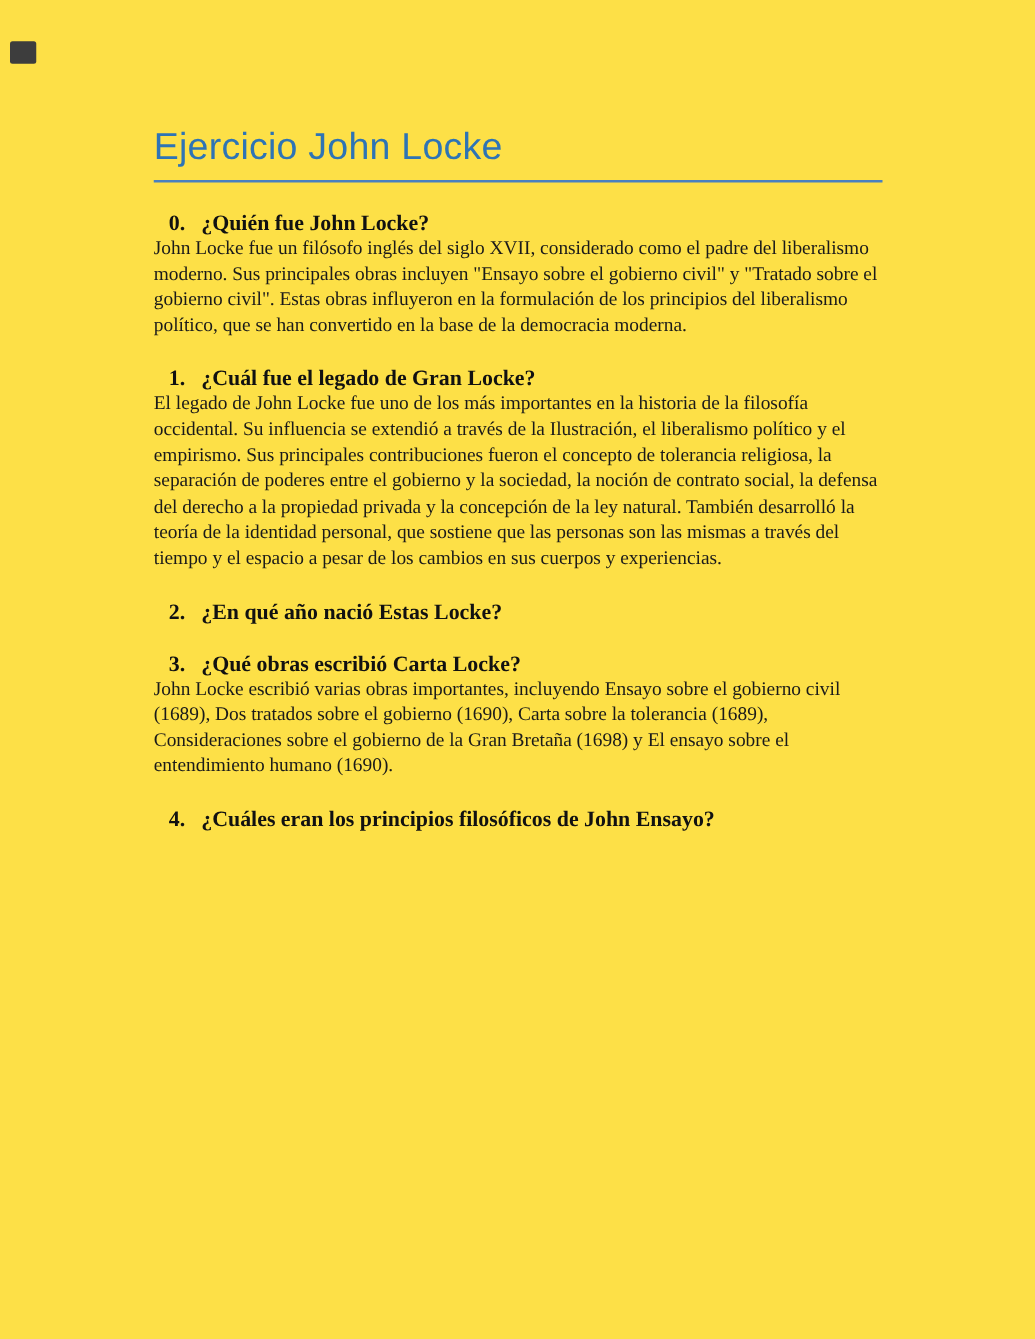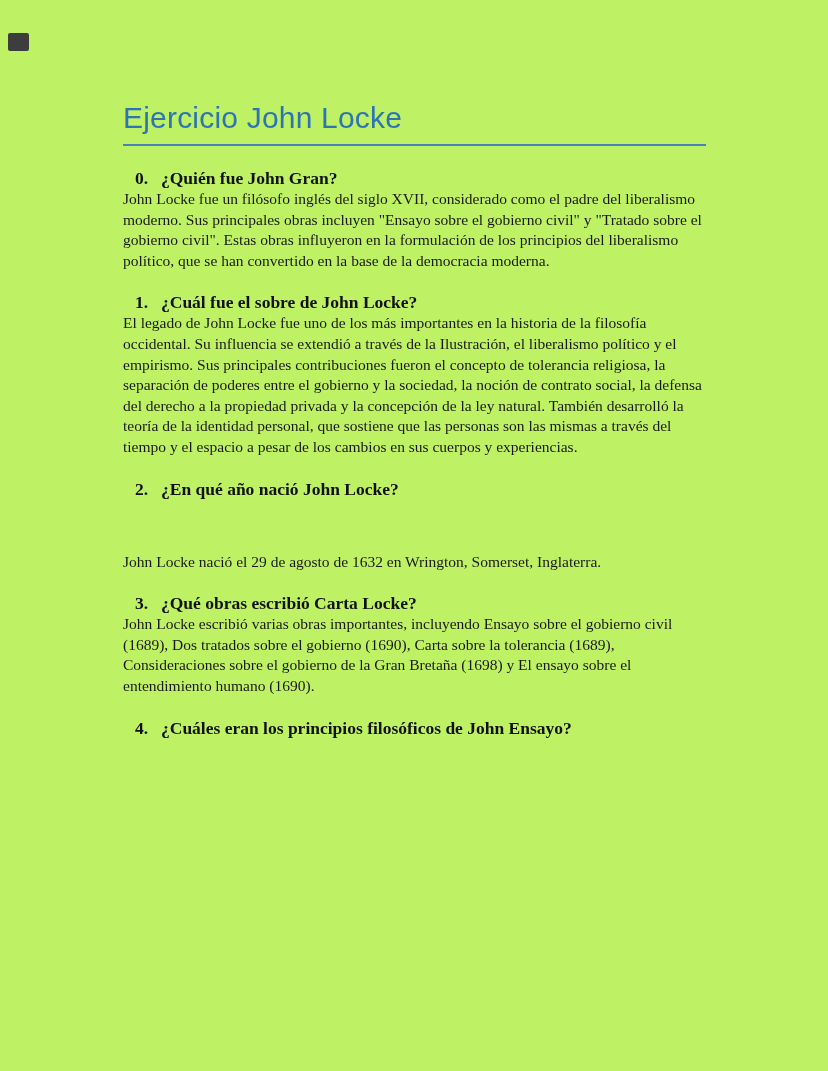--- a/index.html
+++ b/index.html
@@ -9,21 +9,21 @@
     color: #1a1a1a;
     width: 828px;
     height: 1071px;
     position: relative;
     overflow: hidden;
   }
   .page {
     position: relative;
     width: 828px;
     height: 1071px;
-    background: #bef264;
+    background: #fde047;
   }
   .artifact {
     position: absolute;
     left: 8px;
     top: 33px;
     width: 21px;
     height: 18px;
     background: #3d3d3d;
     border-radius: 2px;
   }
@@ -75,39 +75,38 @@
 
   <div class="artifact"></div>
 
   <div class="content">
 
     <h1 class="doc-title">Ejercicio John Locke</h1>
 
     <section class="qa-section">
       <h2 class="q-heading">
         <span class="q-num">0.</span>
-        <span class="q-text">¿Quién fue John Gran?</span>
+        <span class="q-text">¿Quién fue John Locke?</span>
       </h2>
       <p class="answer">John Locke fue un filósofo inglés del siglo XVII, considerado como el padre del liberalismo moderno. Sus principales obras incluyen "Ensayo sobre el gobierno civil" y "Tratado sobre el gobierno civil". Estas obras influyeron en la formulación de los principios del liberalismo político, que se han convertido en la base de la democracia moderna.</p>
     </section>
 
     <section class="qa-section">
       <h2 class="q-heading">
         <span class="q-num">1.</span>
-        <span class="q-text">¿Cuál fue el sobre de John Locke?</span>
+        <span class="q-text">¿Cuál fue el legado de Gran Locke?</span>
       </h2>
       <p class="answer">El legado de John Locke fue uno de los más importantes en la historia de la filosofía occidental. Su influencia se extendió a través de la Ilustración, el liberalismo político y el empirismo. Sus principales contribuciones fueron el concepto de tolerancia religiosa, la separación de poderes entre el gobierno y la sociedad, la noción de contrato social, la defensa del derecho a la propiedad privada y la concepción de la ley natural. También desarrolló la teoría de la identidad personal, que sostiene que las personas son las mismas a través del tiempo y el espacio a pesar de los cambios en sus cuerpos y experiencias.</p>
     </section>
 
     <section class="qa-section">
       <h2 class="q-heading">
         <span class="q-num">2.</span>
-        <span class="q-text">¿En qué año nació John Locke?</span>
+        <span class="q-text">¿En qué año nació Estas Locke?</span>
       </h2>
-      <p class="answer single">John Locke nació el 29 de agosto de 1632 en Wrington, Somerset, Inglaterra.</p>
     </section>
 
     <section class="qa-section">
       <h2 class="q-heading">
         <span class="q-num">3.</span>
         <span class="q-text">¿Qué obras escribió Carta Locke?</span>
       </h2>
       <p class="answer">John Locke escribió varias obras importantes, incluyendo Ensayo sobre el gobierno civil (1689), Dos tratados sobre el gobierno (1690), Carta sobre la tolerancia (1689), Consideraciones sobre el gobierno de la Gran Bretaña (1698) y El ensayo sobre el entendimiento humano (1690).</p>
     </section>
 

